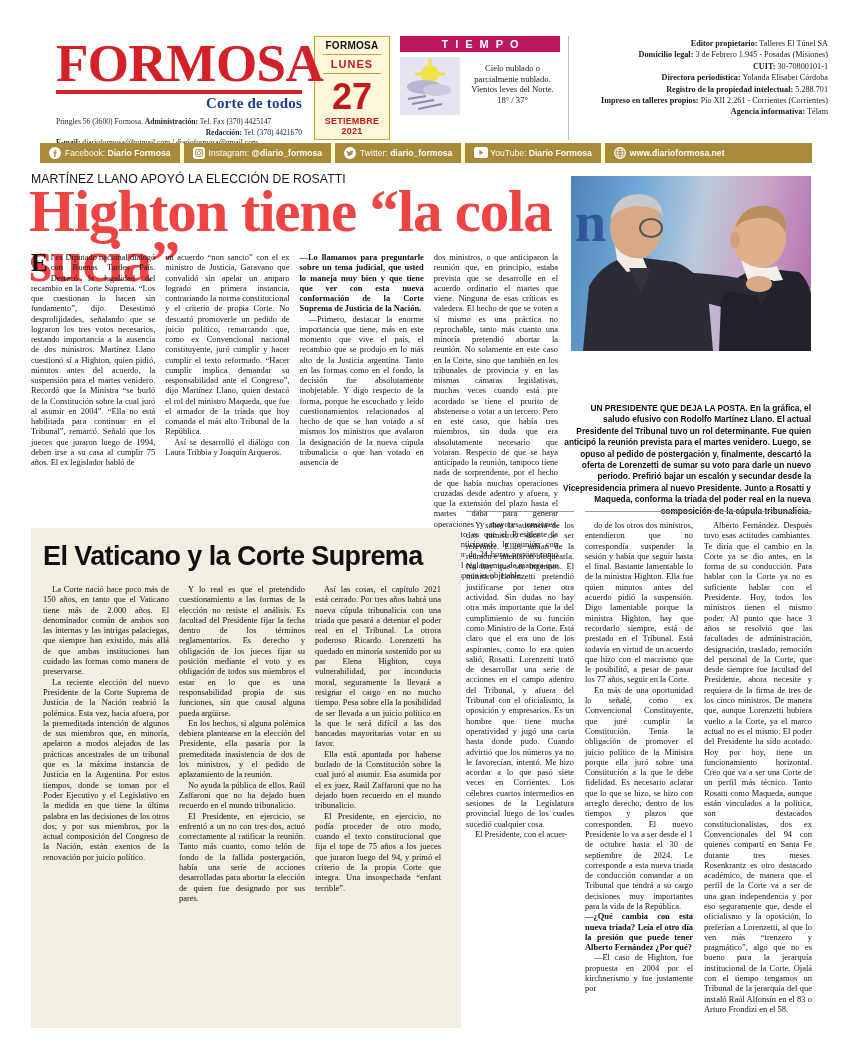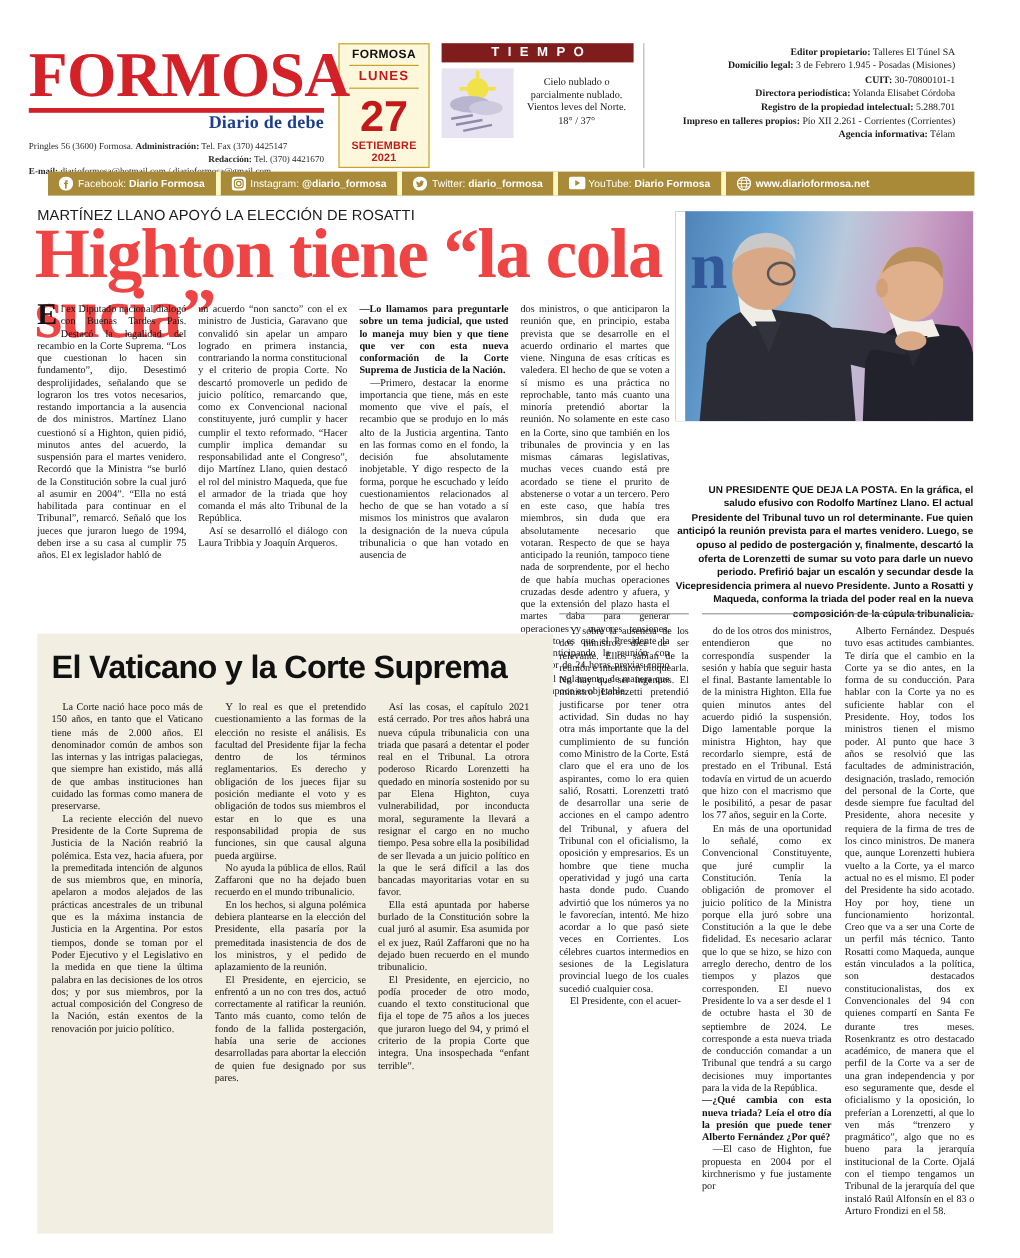--- a/index.html
+++ b/index.html
@@ -6,21 +6,21 @@
   html, body {
     width: 850px; height: 1048px;
     background: #ffffff;
     font-family: "Liberation Serif", serif;
     overflow: hidden;
   }
   .page { position: relative; width: 850px; height: 1048px; background:#fff; }
 
   
   .masthead {
-    position: absolute; left: 24px; top: 36px; width: 772px; height: 104px;
+    position: absolute; left: 56px; top: 36px; width: 772px; height: 104px;
     display: flex; align-items: stretch;
   }
   .mh-logo { width: 252px; padding-right: 6px; position: relative; }
   .logo-word {
     font-family: "Liberation Serif", serif;
     font-weight: bold; font-style: normal;
     font-size: 53px; line-height: 54px; color: #d42128;
     letter-spacing: -0.5px;
     text-align: left;
     transform: scaleX(1.0);
@@ -47,21 +47,21 @@
   }
   .mh-date .dcity { font-family:"Liberation Sans", sans-serif; font-weight:bold; font-size:10px; color:#111; letter-spacing:0.3px;}
   .mh-date .dsep { height:1px; background:#c9a227; margin:3px 8px; }
   .mh-date .dday { font-family:"Liberation Sans", sans-serif; font-weight:bold; font-size:11px; color:#c21a1a; letter-spacing:1px;text-align:center;}
   .mh-date .dnum { font-family:Liberation Sans, sans-serif; font-weight:bold; font-size:36px; line-height:34px; color:#c21a1a; }
   .mh-date .dmon { font-family:"Liberation Sans", sans-serif; font-weight:bold; font-size:9px; color:#c21a1a; padding-bottom:3px; letter-spacing:0.2px;}
 
   
   .mh-weather { width:160px; margin-left:10px; display:flex; flex-direction:column; }
   .tiempo-bar {
-    background:#7f1d1d; color:#fff; font-family:"Liberation Sans", sans-serif;
+    background:#be185d; color:#fff; font-family:"Liberation Sans", sans-serif;
     font-weight:bold; font-size:11px; text-align:center; letter-spacing:7px;
     padding:2px 0 2px 7px;
   }
   .wx-body { display:flex; margin-top:5px; align-items:flex-start; }
   .wx-icon {
     width:60px; height:58px; background:#e7e3f2; position:relative; flex:none;
   }
   .wx-text {
     font-size:8.6px; line-height:10.6px; text-align:center; flex:1;
     padding-left:5px; color:#17171c; padding-top:6px;
@@ -174,21 +174,21 @@
 </head>
 <body>
 
 <div class="page">
 
   <div class="masthead">
 
     <div class="mh-logo">
       <div class="logo-word">FORMOSA</div>
       <div class="logo-rule"></div>
-      <div class="logo-sub">Diario de debe</div>
+      <div class="logo-sub">Corte de todos</div>
       <div class="mh-contact">
         <div class="r1"><span>Pringles 56 (3600) Formosa. </span><b>Administración:</b><span> Tel. Fax (370) 4425147</span></div>
         <div class="r2"><b>Redacción:</b><span> Tel. (370) 4421670</span></div>
         <div class="r3"><b>E-mail:</b><span> diarioformosa@hotmail.com  /  diarioformosa@gmail.com</span></div>
       </div>
     </div>
 
     <div class="mh-date">
       <div>
         <div class="dcity">FORMOSA</div>
@@ -349,22 +349,22 @@
 
   <div class="a2panel">
     <div class="a2head">El Vaticano y la Corte Suprema</div>
     <div class="a2cols">
       <div class="a2col">
         <p>La Corte nació hace poco más de 150 años, en tanto que el Vaticano tiene más de 2.000 años. El denominador común de ambos son las internas y las intrigas palaciegas, que siempre han existido, más allá de que ambas instituciones han cuidado las formas como manera de preservarse.</p>
         <p>La reciente elección del nuevo Presidente de la Corte Suprema de Justicia de la Nación reabrió la polémica. Esta vez, hacia afuera, por la premeditada intención de algunos de sus miembros que, en minoría, apelaron a modos alejados de las prácticas ancestrales de un tribunal que es la máxima instancia de Justicia en la Argentina. Por estos tiempos, donde se toman por el Poder Ejecutivo y el Legislativo en la medida en que tiene la última palabra en las decisiones de los otros dos; y por sus miembros, por la actual composición del Congreso de la Nación, están exentos de la renovación por juicio político.</p>
       </div>
       <div class="a2col">
         <p class="noind">Y lo real es que el pretendido cuestionamiento a las formas de la elección no resiste el análisis. Es facultad del Presidente fijar la fecha dentro de los términos reglamentarios. Es derecho y obligación de los jueces fijar su posición mediante el voto y es obligación de todos sus miembros el estar en lo que es una responsabilidad propia de sus funciones, sin que causal alguna pueda argüirse.</p>
+        <p>En los hechos, si alguna polémica debiera plantearse en la elección del Presidente, ella pasaría por la premeditada inasistencia de dos de los ministros, y el pedido de aplazamiento de la reunión.</p>
         <p>No ayuda la pública de ellos. Raúl Zaffaroni que no ha dejado buen recuerdo en el mundo tribunalicio.</p>
-        <p>En los hechos, si alguna polémica debiera plantearse en la elección del Presidente, ella pasaría por la premeditada inasistencia de dos de los ministros, y el pedido de aplazamiento de la reunión.</p>
         <p>El Presidente, en ejercicio, se enfrentó a un no con tres dos, actuó correctamente al ratificar la reunión. Tanto más cuanto, como telón de fondo de la fallida postergación, había una serie de acciones desarrolladas para abortar la elección de quien fue designado por sus pares.</p>
       </div>
       <div class="a2col">
         <p class="noind">Así las cosas, el capítulo 2021 está cerrado. Por tres años habrá una nueva cúpula tribunalicia con una triada que pasará a detentar el poder real en el Tribunal. La otrora poderoso Ricardo Lorenzetti ha quedado en minoría sostenido por su par Elena Highton, cuya vulnerabilidad, por inconducta moral, seguramente la llevará a resignar el cargo en no mucho tiempo. Pesa sobre ella la posibilidad de ser llevada a un juicio político en la que le será difícil a las dos bancadas mayoritarias votar en su favor.</p>
         <p>Ella está apuntada por haberse burlado de la Constitución sobre la cual juró al asumir. Esa asumida por el ex juez, Raúl Zaffaroni que no ha dejado buen recuerdo en el mundo tribunalicio.</p>
         <p>El Presidente, en ejercicio, no podía proceder de otro modo, cuando el texto constitucional que fija el tope de 75 años a los jueces que juraron luego del 94, y primó el criterio de la propia Corte que integra. Una insospechada “enfant terrible”.</p>
       </div>
     </div>
   </div>
 

